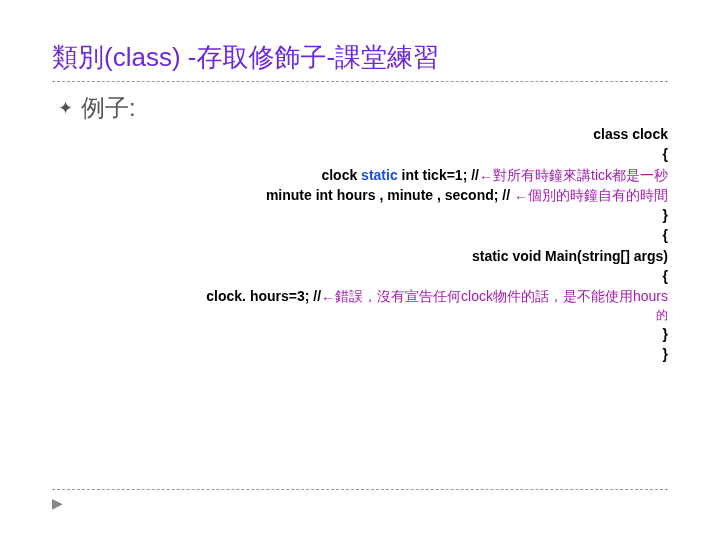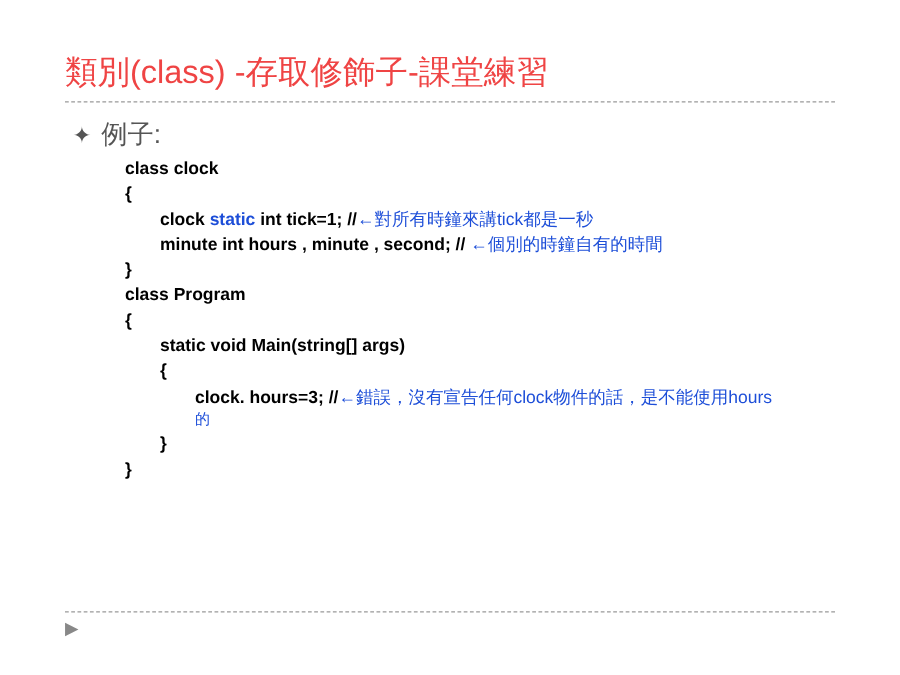--- a/index.html
+++ b/index.html
@@ -10,55 +10,55 @@
     height: 540px;
     font-family: "Microsoft JhengHei", "PMingLiU", Arial, sans-serif;
     color: #000;
     overflow: hidden;
   }
   .slide {
     padding: 40px 52px 20px 52px;
   }
   .title {
     font-size: 26px;
-    color: #ef4444;
+    color: #6d28d9;
     border-bottom: 1px dashed #999;
     padding-bottom: 6px;
     margin-bottom: 14px;
     font-weight: 400;
   }
   .bullet-row {
     display: flex;
     align-items: flex-start;
     margin-left: 6px;
     margin-bottom: 4px;
   }
   .bullet-icon {
     color: #555;
     font-size: 18px;
     margin-right: 8px;
     line-height: 24px;
   }
   .bullet-text {
-    font-size: 21px;
+    font-size: 24px;
     color: #555;
     line-height: 24px;
   }
   .code {
     margin-left: 48px;
     font-size: 14px;
     line-height: 1.45;
     color: #000;
     font-family: Arial, "Microsoft JhengHei", sans-serif;
   }
-  .code .ln { white-space: pre; }
+  .code .ln { white-space: pre; text-align: right; }
   .ind1 { padding-left: 28px; }
   .ind2 { padding-left: 56px; }
   .kw-static { color: #1d4ed8; font-weight: bold; }
-  .cmt { color: #1d4ed8; }
+  .cmt { color: #a21caf; }
   .b { font-weight: bold; }
   .small-note { font-size: 12px; }
   .footer {
     position: absolute;
     bottom: 28px;
     left: 52px;
     right: 52px;
     border-top: 1px dashed #999;
     padding-top: 4px;
   }
@@ -78,21 +78,20 @@
     <span class="bullet-icon">✦</span>
     <span class="bullet-text">例子:</span>
   </div>
 
   <div class="code">
     <div class="ln b">class clock</div>
     <div class="ln b">{</div>
     <div class="ln ind1"><span class="b">clock </span><span class="b kw-static">static</span><span class="b"> int tick=1; //</span><span class="cmt">←對所有時鐘來講tick都是一秒</span></div>
     <div class="ln ind1"><span class="b">minute int hours , minute , second; // </span><span class="cmt">←個別的時鐘自有的時間</span></div>
     <div class="ln b">}</div>
-    <div class="ln b">class Program</div>
     <div class="ln b">{</div>
     <div class="ln ind1 b">static void Main(string[] args)</div>
     <div class="ln ind1 b">{</div>
     <div class="ln ind2"><span class="b">clock. hours=3; //</span><span class="cmt">←錯誤，沒有宣告任何clock物件的話，是不能使用hours</span></div>
     <div class="ln ind2 cmt small-note">的</div>
     <div class="ln ind1 b">}</div>
     <div class="ln b">}</div>
   </div>
 
 </div>

